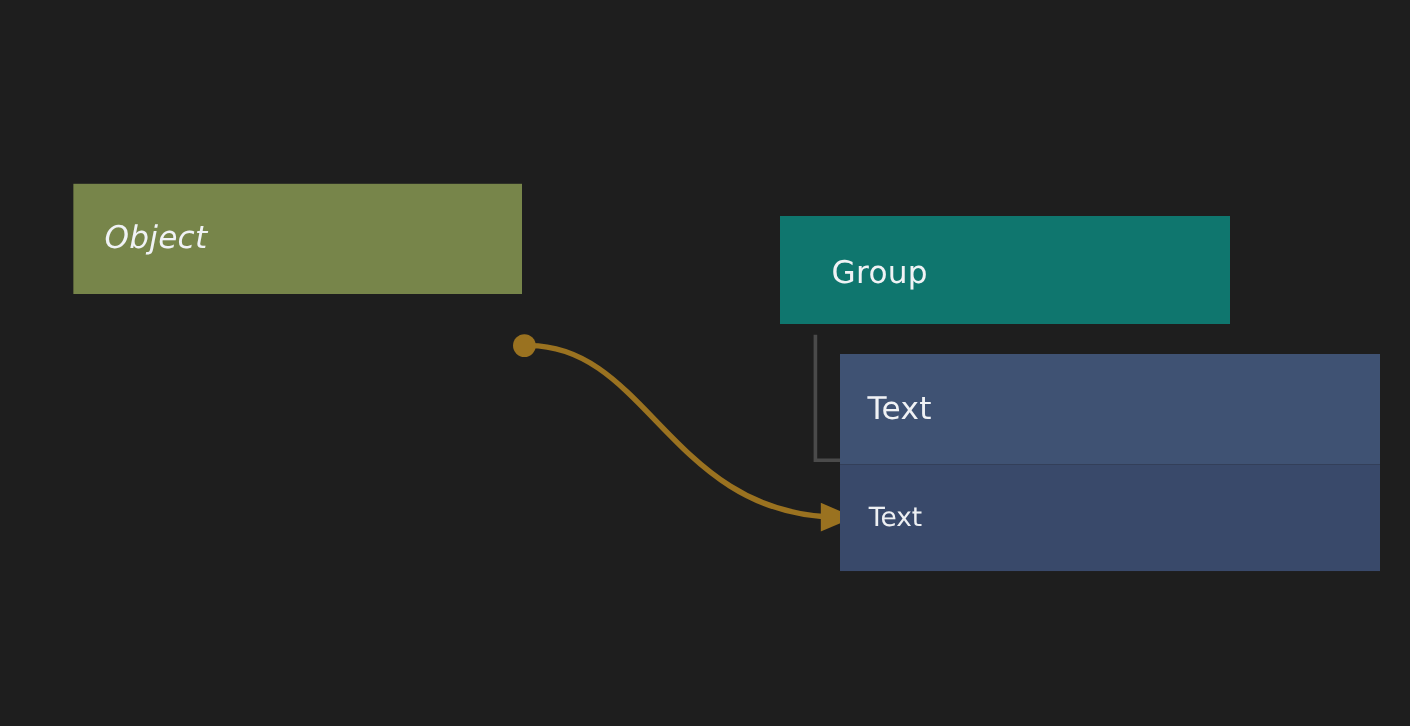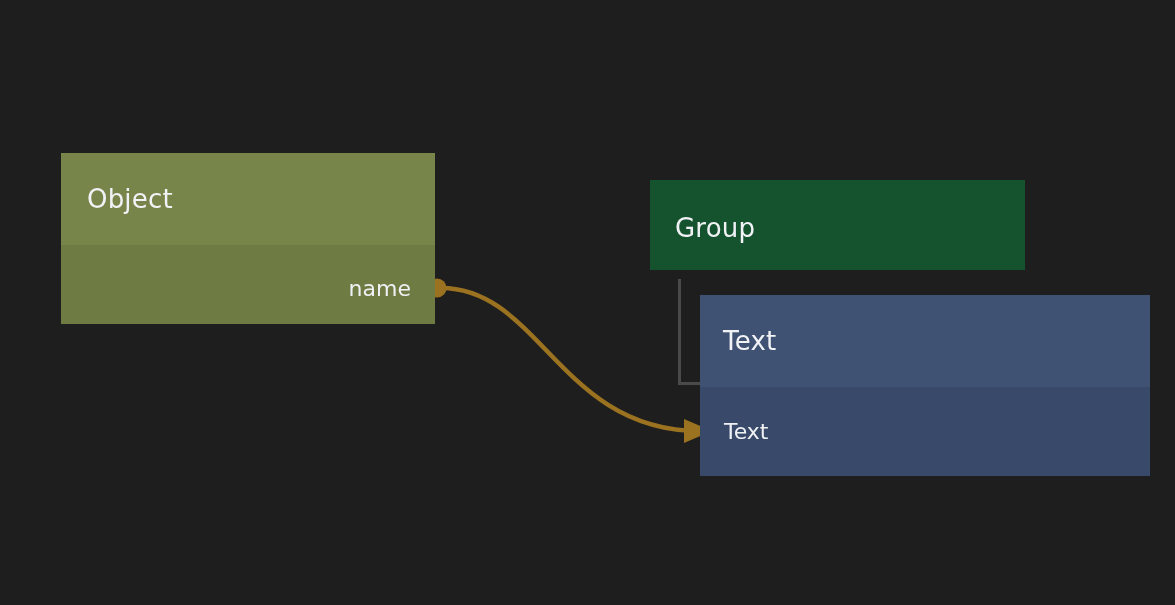--- a/index.html
+++ b/index.html
@@ -52,20 +52,21 @@
     color: #eef0f3;
     white-space: nowrap;
   }
 
   
   #node-object {
     left: 61px;
     top: 153px;
     width: 374px;
     height: 171px;
+    font-style: italic;
   }
   #node-object .node-header {
     height: 92px;
     background: #77854a;
     padding-left: 26px;
   }
   #node-object .node-title {
     font-size: 26px;
   }
   #node-object .node-body {
@@ -83,22 +84,22 @@
 
   
   #node-group {
     left: 650px;
     top: 180px;
     width: 375px;
     height: 90px;
   }
   #node-group .node-header {
     height: 96px;
-    background: #14532d;
-    padding-left: 25px;
+    background: #0f766e;
+    padding-left: 43px;
   }
   #node-group .node-title {
     font-size: 26px;
   }
 
   
   #node-text {
     left: 700px;
     top: 295px;
     width: 450px;
@@ -151,25 +152,20 @@
       <polygon points="684,419 712,431 684,443" fill="#9a7220"></polygon>
     </g>
 
     <circle cx="437" cy="288" r="9.5" fill="#9a7220"></circle>
   </svg>
 
   <div class="node" id="node-object">
     <div class="node-header">
       <span class="node-title">Object</span>
     </div>
-    <div class="node-body">
-      <div class="node-row">
-        <span class="row-label">name</span>
-      </div>
-    </div>
   </div>
 
   <div class="node" id="node-group">
     <div class="node-header">
       <span class="node-title">Group</span>
     </div>
   </div>
 
   <div class="node" id="node-text">
     <div class="node-header">

